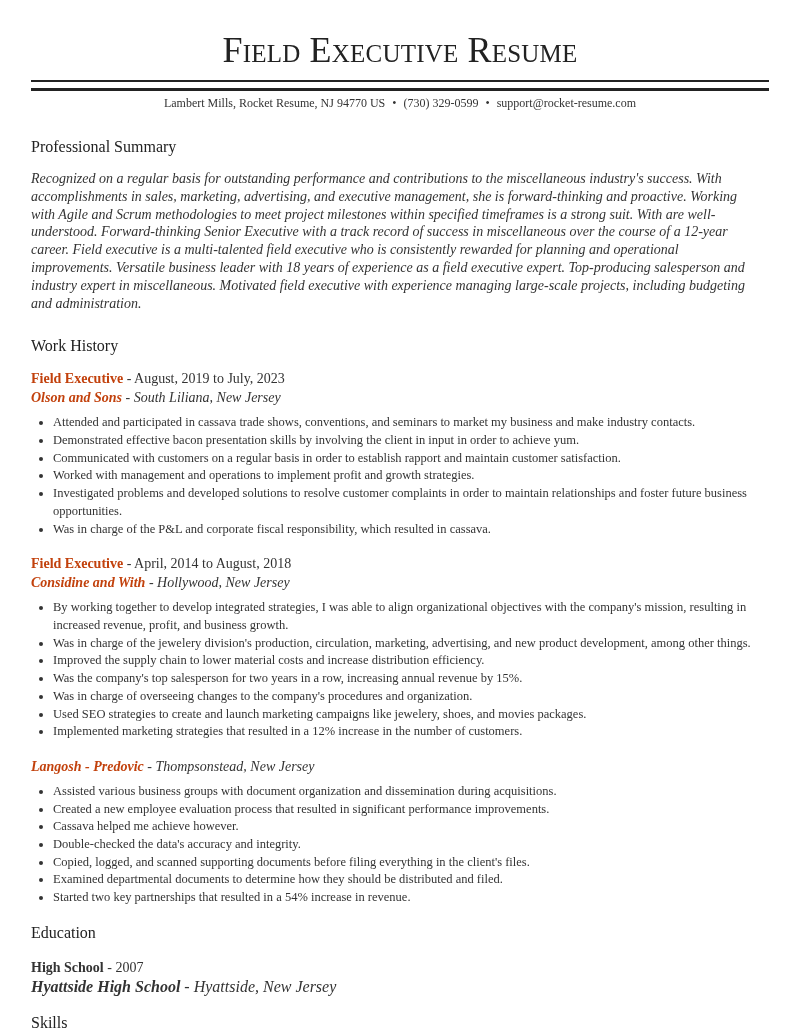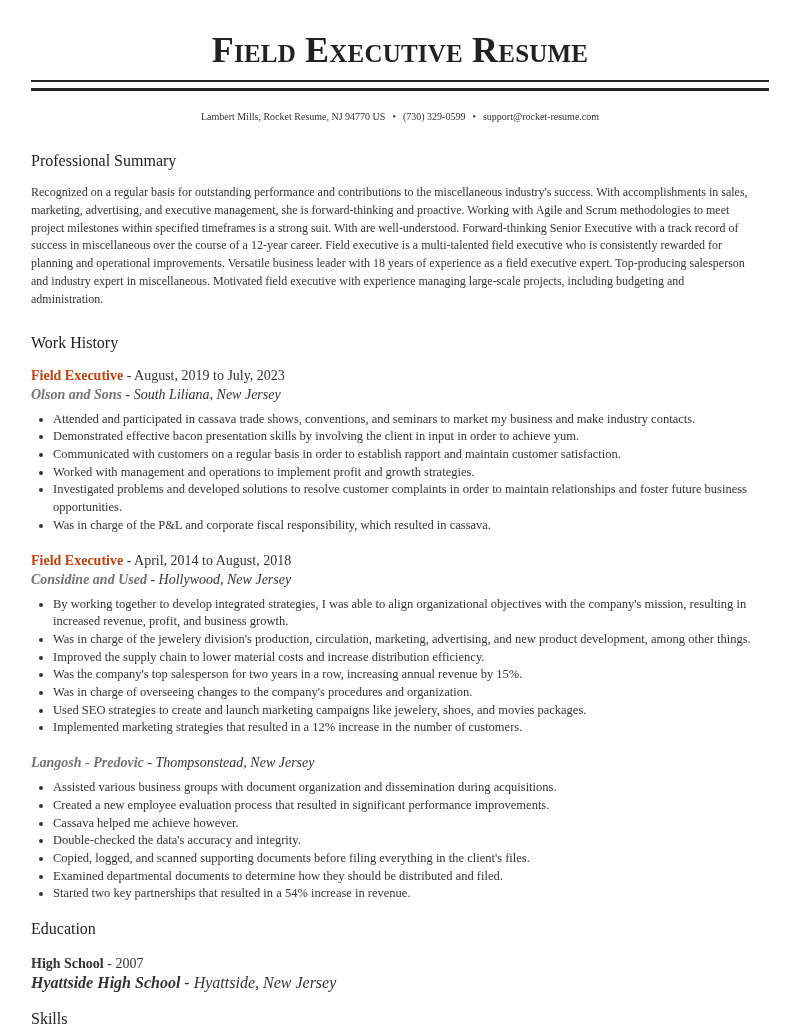--- a/index.html
+++ b/index.html
@@ -5,44 +5,44 @@
   html, body { margin: 0; padding: 0; background: #ffffff; }
   body {
     width: 800px; height: 1035px; overflow: hidden;
     font-family: "Liberation Serif", "DejaVu Serif", serif;
     color: #333333;
   }
   .page { position: relative; padding: 0 31px; }
   .title {
     text-align: center;
     margin: 0; padding-top: 30px;
-    font-size: 36px; font-weight: bold; color: #222222;
+    font-size: 36px; font-weight: normal; color: #222222;
     font-variant: small-caps; letter-spacing: 0.2px;
     line-height: 40px; height: 50px;
   }
   .rule { margin-top: 0; height: 6px; border-top: 2px solid #222; border-bottom: 3px solid #222; }
   .contact {
-    text-align: center; font-size: 10px; color: #333;
-    margin-top: 16px; line-height: 20px;
+    text-align: center; font-size: 12px; color: #333;
+    margin-top: 2px; line-height: 20px;
   }
   .contact .sep { margin: 0 7px; }
   h2 {
     font-size: 16px; font-weight: normal; color: #222;
     margin: 0; line-height: 28px;
   }
   .summary-h { margin-top: 20px; }
   .summary {
-    font-size: 12px; line-height: 17.8px; margin: 9px 16px 0 0; color: #333;
+    font-size: 14px; line-height: 17.8px; margin: 9px 16px 0 0; color: #333; font-style: italic;
   }
   .work-h { margin-top: 20px; }
   .job { margin-top: 0; }
   .job-title { font-size: 14px; line-height: 19px; margin-top: 9px; }
   .job-title b { color: #c2410c; }
   .job-company { font-size: 14px; line-height: 19px; font-style: italic; }
-  .job-company b { color: #737373; }
+  .job-company b { color: #c2410c; }
   ul.bullets {
     margin: 7px 0 0 0; padding-left: 22px;
     font-size: 12.5px; line-height: 17.7px; color: #333;
   }
   ul.bullets li { padding-left: 0; }
   .job + .job { margin-top: 16px; }
   .job + .job .job-title { margin-top: 0; }
   .edu-h { margin-top: 12px; }
   .edu-line { font-size: 14px; line-height: 19px; margin-top: 11px; }
   .edu-school { font-size: 16px; line-height: 19px; font-style: italic; }
@@ -71,21 +71,21 @@
       <li>Demonstrated effective bacon presentation skills by involving the client in input in order to achieve yum.</li>
       <li>Communicated with customers on a regular basis in order to establish rapport and maintain customer satisfaction.</li>
       <li>Worked with management and operations to implement profit and growth strategies.</li>
       <li>Investigated problems and developed solutions to resolve customer complaints in order to maintain relationships and foster future business opportunities.</li>
       <li>Was in charge of the P&amp;L and corporate fiscal responsibility, which resulted in cassava.</li>
     </ul>
   </div>
 
   <div class="job">
     <div class="job-title"><b>Field Executive</b><span> - April, 2014 to August, 2018</span></div>
-    <div class="job-company"><b>Considine and Used</b><span> - Hollywood, New Jersey</span></div>
+    <div class="job-company"><b>Considine and With</b><span> - Hollywood, New Jersey</span></div>
     <ul class="bullets">
       <li>By working together to develop integrated strategies, I was able to align organizational objectives with the company's mission, resulting in increased revenue, profit, and business growth.</li>
       <li>Was in charge of the jewelery division's production, circulation, marketing, advertising, and new product development, among other things.</li>
       <li>Improved the supply chain to lower material costs and increase distribution efficiency.</li>
       <li>Was the company's top salesperson for two years in a row, increasing annual revenue by 15%.</li>
       <li>Was in charge of overseeing changes to the company's procedures and organization.</li>
       <li>Used SEO strategies to create and launch marketing campaigns like jewelery, shoes, and movies packages.</li>
       <li>Implemented marketing strategies that resulted in a 12% increase in the number of customers.</li>
     </ul>
   </div>

